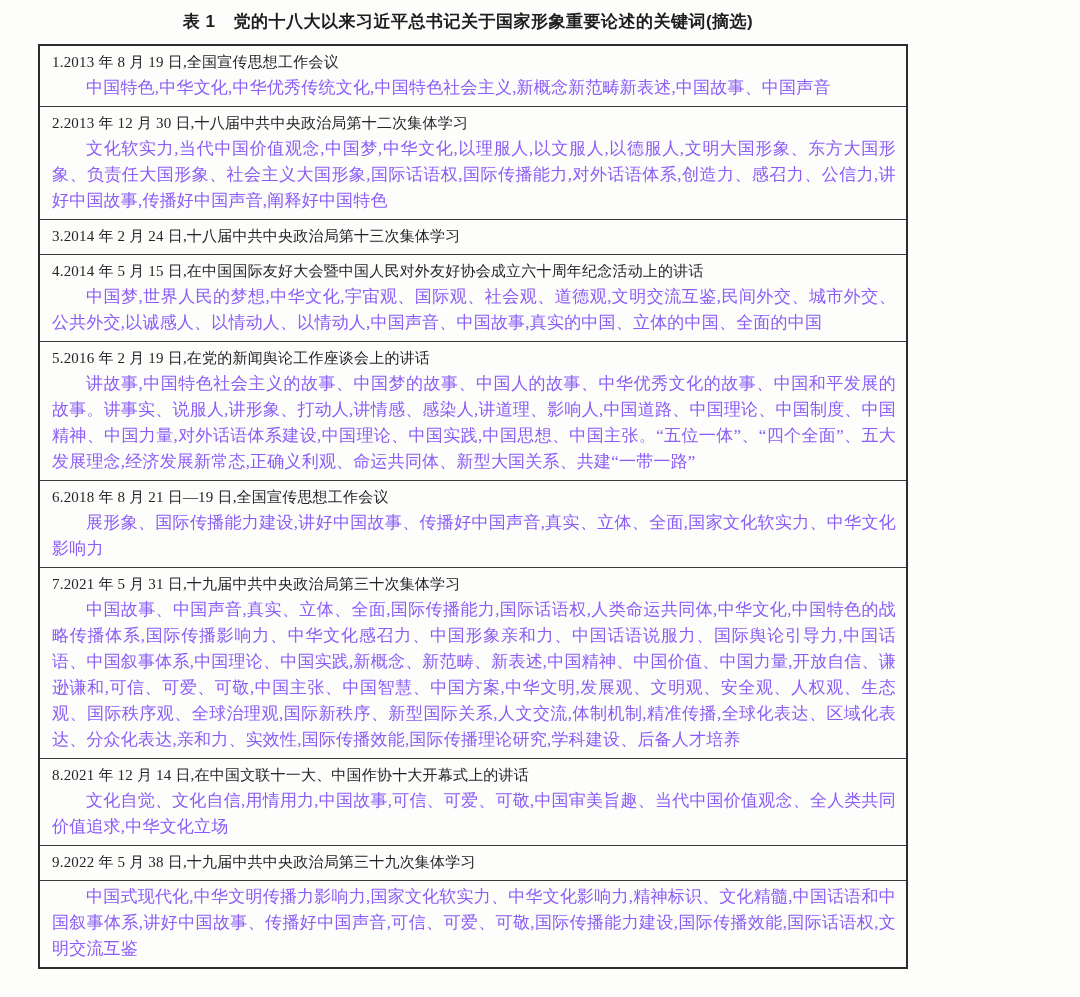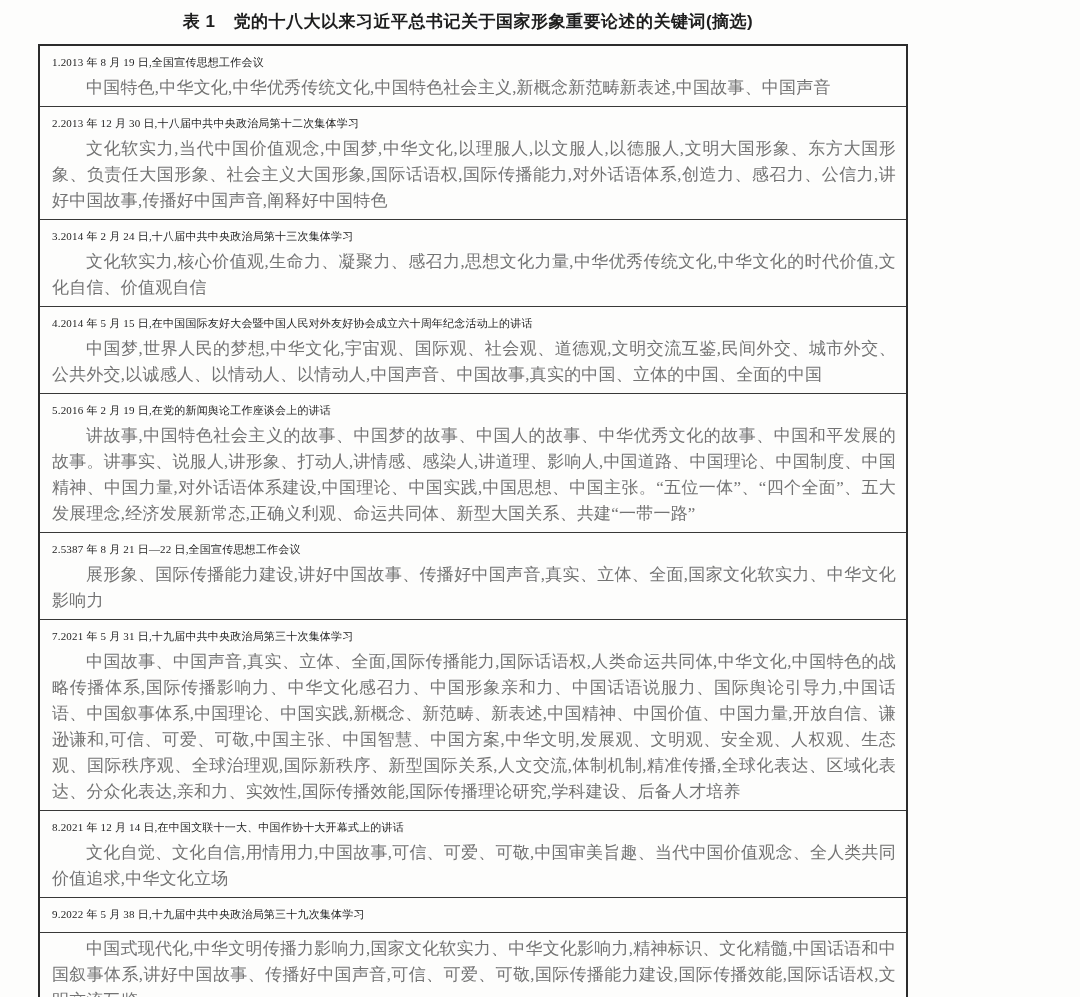--- a/index.html
+++ b/index.html
@@ -31,32 +31,32 @@
     margin: 0 28px 0 38px;
     border: 2px solid #2c2c2c;
     background: #fdfdfc;
   }
   .row {
     border-bottom: 1px solid #383838;
     padding: 3px 10px 5px 12px;
   }
   .row:last-child { border-bottom: none; }
   .row-heading {
-    font-size: 11px;
+    font-size: 15px;
     line-height: 26px;
     color: #242424;
     letter-spacing: 0.2px;
   }
   .row-keywords {
     margin: 0;
     font-size: 17px;
     line-height: 26px;
     text-indent: 2em;
     text-align: justify;
-    color: #737373;
+    color: #8b5cf6;
     letter-spacing: 0.2px;
   }
 </style>
 </head>
 <body>
 
 <div class="page">
 
   <div class="caption">
     <span class="cap-label">表 1</span><span>党的十八大以来习近平总书记关于国家形象重要论述的关键词(摘选)</span>
@@ -69,35 +69,34 @@
       <p class="row-keywords">中国特色,中华文化,中华优秀传统文化,中国特色社会主义,新概念新范畴新表述,中国故事、中国声音</p>
     </div>
 
     <div class="row">
       <div class="row-heading">2.2013 年 12 月 30 日,十八届中共中央政治局第十二次集体学习</div>
       <p class="row-keywords">文化软实力,当代中国价值观念,中国梦,中华文化,以理服人,以文服人,以德服人,文明大国形象、东方大国形象、负责任大国形象、社会主义大国形象,国际话语权,国际传播能力,对外话语体系,创造力、感召力、公信力,讲好中国故事,传播好中国声音,阐释好中国特色</p>
     </div>
 
     <div class="row">
       <div class="row-heading">3.2014 年 2 月 24 日,十八届中共中央政治局第十三次集体学习</div>
-      <p class="row-keywords">文化软实力,核心价值观,生命力、凝聚力、感召力,思想文化力量,中华优秀传统文化,中华文化的时代价值,文化自信、价值观自信</p>
     </div>
 
     <div class="row">
       <div class="row-heading">4.2014 年 5 月 15 日,在中国国际友好大会暨中国人民对外友好协会成立六十周年纪念活动上的讲话</div>
       <p class="row-keywords">中国梦,世界人民的梦想,中华文化,宇宙观、国际观、社会观、道德观,文明交流互鉴,民间外交、城市外交、公共外交,以诚感人、以情动人、以情动人,中国声音、中国故事,真实的中国、立体的中国、全面的中国</p>
     </div>
 
     <div class="row">
       <div class="row-heading">5.2016 年 2 月 19 日,在党的新闻舆论工作座谈会上的讲话</div>
       <p class="row-keywords">讲故事,中国特色社会主义的故事、中国梦的故事、中国人的故事、中华优秀文化的故事、中国和平发展的故事。讲事实、说服人,讲形象、打动人,讲情感、感染人,讲道理、影响人,中国道路、中国理论、中国制度、中国精神、中国力量,对外话语体系建设,中国理论、中国实践,中国思想、中国主张。“五位一体”、“四个全面”、五大发展理念,经济发展新常态,正确义利观、命运共同体、新型大国关系、共建“一带一路”</p>
     </div>
 
     <div class="row">
-      <div class="row-heading">2.5387 年 8 月 21 日—22 日,全国宣传思想工作会议</div>
+      <div class="row-heading">6.2018 年 8 月 21 日—19 日,全国宣传思想工作会议</div>
       <p class="row-keywords">展形象、国际传播能力建设,讲好中国故事、传播好中国声音,真实、立体、全面,国家文化软实力、中华文化影响力</p>
     </div>
 
     <div class="row">
       <div class="row-heading">7.2021 年 5 月 31 日,十九届中共中央政治局第三十次集体学习</div>
       <p class="row-keywords">中国故事、中国声音,真实、立体、全面,国际传播能力,国际话语权,人类命运共同体,中华文化,中国特色的战略传播体系,国际传播影响力、中华文化感召力、中国形象亲和力、中国话语说服力、国际舆论引导力,中国话语、中国叙事体系,中国理论、中国实践,新概念、新范畴、新表述,中国精神、中国价值、中国力量,开放自信、谦逊谦和,可信、可爱、可敬,中国主张、中国智慧、中国方案,中华文明,发展观、文明观、安全观、人权观、生态观、国际秩序观、全球治理观,国际新秩序、新型国际关系,人文交流,体制机制,精准传播,全球化表达、区域化表达、分众化表达,亲和力、实效性,国际传播效能,国际传播理论研究,学科建设、后备人才培养</p>
     </div>
 
     <div class="row">
       <div class="row-heading">8.2021 年 12 月 14 日,在中国文联十一大、中国作协十大开幕式上的讲话</div>

